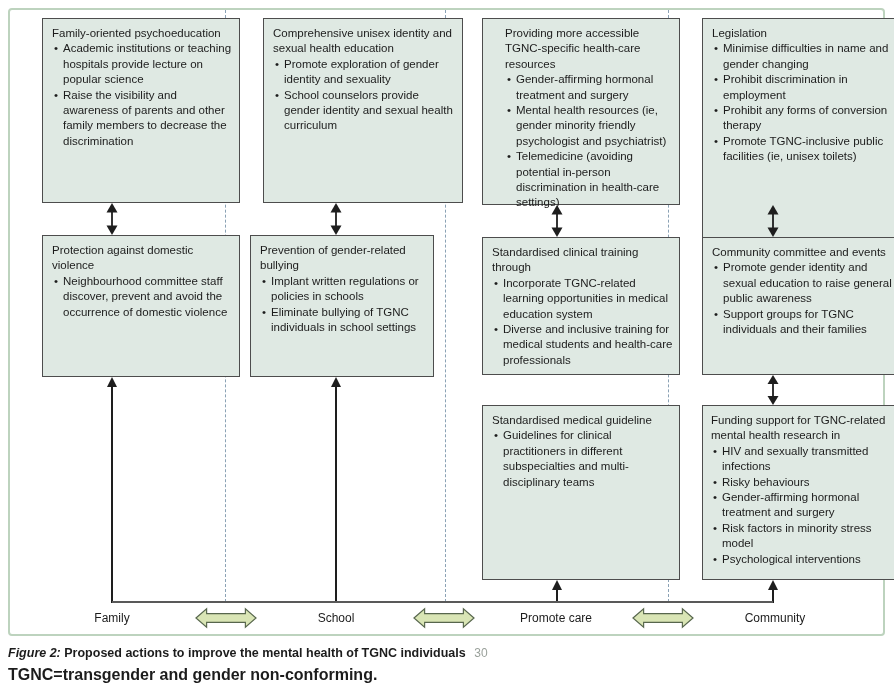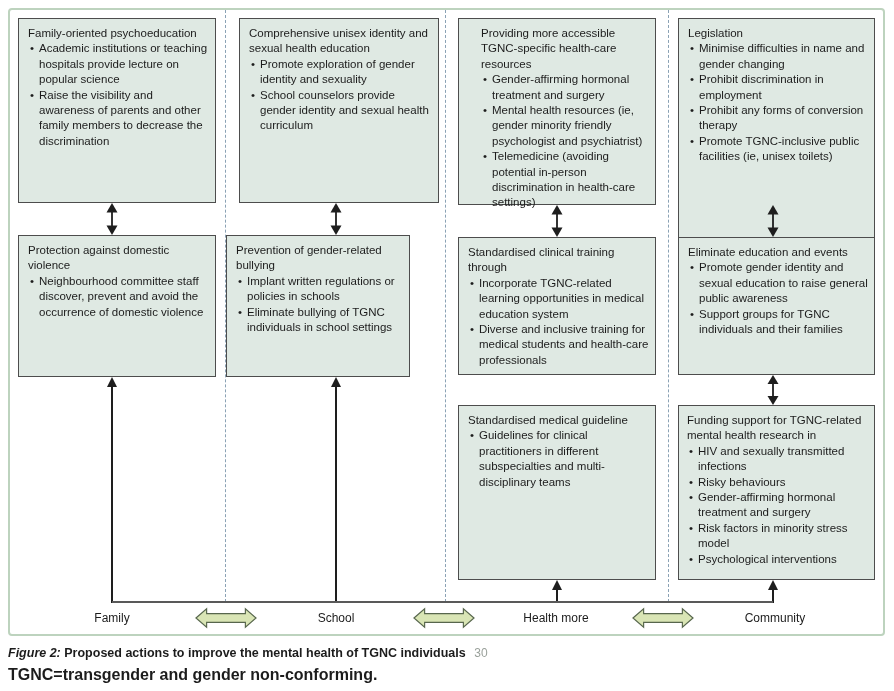--- a/index.html
+++ b/index.html
@@ -4,21 +4,21 @@
 <style>
   html,body { margin:0; padding:0; background:#ffffff; }
   .stage { position:relative; width:894px; height:691px; background:#ffffff;
            font-family:"Liberation Sans", sans-serif; color:#1c1c1c; overflow:hidden; }
   .frame { position:absolute; left:8px; top:8px; width:877px; height:628px;
            border:2px solid #bdd3be; border-radius:4px; box-sizing:border-box; }
   .sep   { position:absolute; top:10px; height:592px; width:0;
            border-left:1px dashed #8ba2b5; }
   .box   { position:absolute; background:#dfe9e3; border:1.5px solid #4d4d4d;
            box-sizing:border-box; padding:7px 5px 5px 9px;
-           font-size:11.5px; line-height:1.34; }
+           font-size:11.5px; line-height:1.34;margin-left:24px; }
   .box-title { }
   .bullet { position:relative; padding-left:11px; }
   .bullet::before { content:"\2022"; position:absolute; left:2px; }
   .varrow { position:absolute; }
   .dropline { position:absolute; width:1.5px; background:#1e1e1e; }
   .uphead { position:absolute; width:0; height:0;
             border-left:5.5px solid transparent; border-right:5.5px solid transparent;
             border-bottom:10px solid #1e1e1e; }
   .axis { position:absolute; height:2px; background:#595959; }
   .col-label { position:absolute; width:120px; text-align:center; font-size:12px; }
@@ -78,21 +78,21 @@
   </div>
 
   <div class="box" style="left:678px; top:18px; width:197px; height:241px;">
     <div class="box-title">Legislation</div>
     <div class="bullet">Minimise difficulties in name and gender changing</div>
     <div class="bullet">Prohibit discrimination in employment</div>
     <div class="bullet">Prohibit any forms of conversion therapy</div>
     <div class="bullet">Promote TGNC-inclusive public facilities (ie, unisex toilets)</div>
   </div>
   <div class="box" style="left:678px; top:237px; width:197px; height:138px;">
-    <div class="box-title">Eliminate education and events</div>
+    <div class="box-title">Community committee and events</div>
     <div class="bullet">Promote gender identity and sexual education to raise general public awareness</div>
     <div class="bullet">Support groups for TGNC individuals and their families</div>
   </div>
   <div class="box" style="left:678px; top:405px; width:197px; height:175px;padding-left:8px;">
     <div class="box-title">Funding support for TGNC-related mental health research in</div>
     <div class="bullet">HIV and sexually transmitted infections</div>
     <div class="bullet">Risky behaviours</div>
     <div class="bullet">Gender-affirming hormonal treatment and surgery</div>
     <div class="bullet">Risk factors in minority stress model</div>
     <div class="bullet">Psychological interventions</div>
@@ -130,21 +130,21 @@
   <div class="dropline" style="left:335.3px; top:385px; height:218px;"></div>
   <div class="uphead" style="left:551.5px; top:580px;"></div>
   <div class="dropline" style="left:556.3px; top:588px; height:15px;"></div>
   <div class="uphead" style="left:767.5px; top:580px;"></div>
   <div class="dropline" style="left:772.3px; top:588px; height:15px;"></div>
 
   <div class="axis" style="left:112px; top:601px; width:661px;"></div>
 
   <div class="col-label" style="left:52px; top:611px;">Family</div>
   <div class="col-label" style="left:276px; top:611px;">School</div>
-  <div class="col-label" style="left:496px; top:611px;">Health more</div>
+  <div class="col-label" style="left:496px; top:611px;">Promote care</div>
   <div class="col-label" style="left:715px; top:611px;">Community</div>
 
   <svg class="garrow" style="left:195px; top:607px;" width="62" height="22" viewBox="0 0 64 22">
       <polygon points="1,11 12,1.5 12,6.5 52,6.5 52,1.5 63,11 52,20.5 52,15.5 12,15.5 12,20.5" fill="#d9e5b5" stroke="#57664d" stroke-width="1.2"></polygon>
     </svg>
   <svg class="garrow" style="left:413px; top:607px;" width="62" height="22" viewBox="0 0 64 22">
       <polygon points="1,11 12,1.5 12,6.5 52,6.5 52,1.5 63,11 52,20.5 52,15.5 12,15.5 12,20.5" fill="#d9e5b5" stroke="#57664d" stroke-width="1.2"></polygon>
     </svg>
   <svg class="garrow" style="left:632px; top:607px;" width="62" height="22" viewBox="0 0 64 22">
       <polygon points="1,11 12,1.5 12,6.5 52,6.5 52,1.5 63,11 52,20.5 52,15.5 12,15.5 12,20.5" fill="#d9e5b5" stroke="#57664d" stroke-width="1.2"></polygon>

